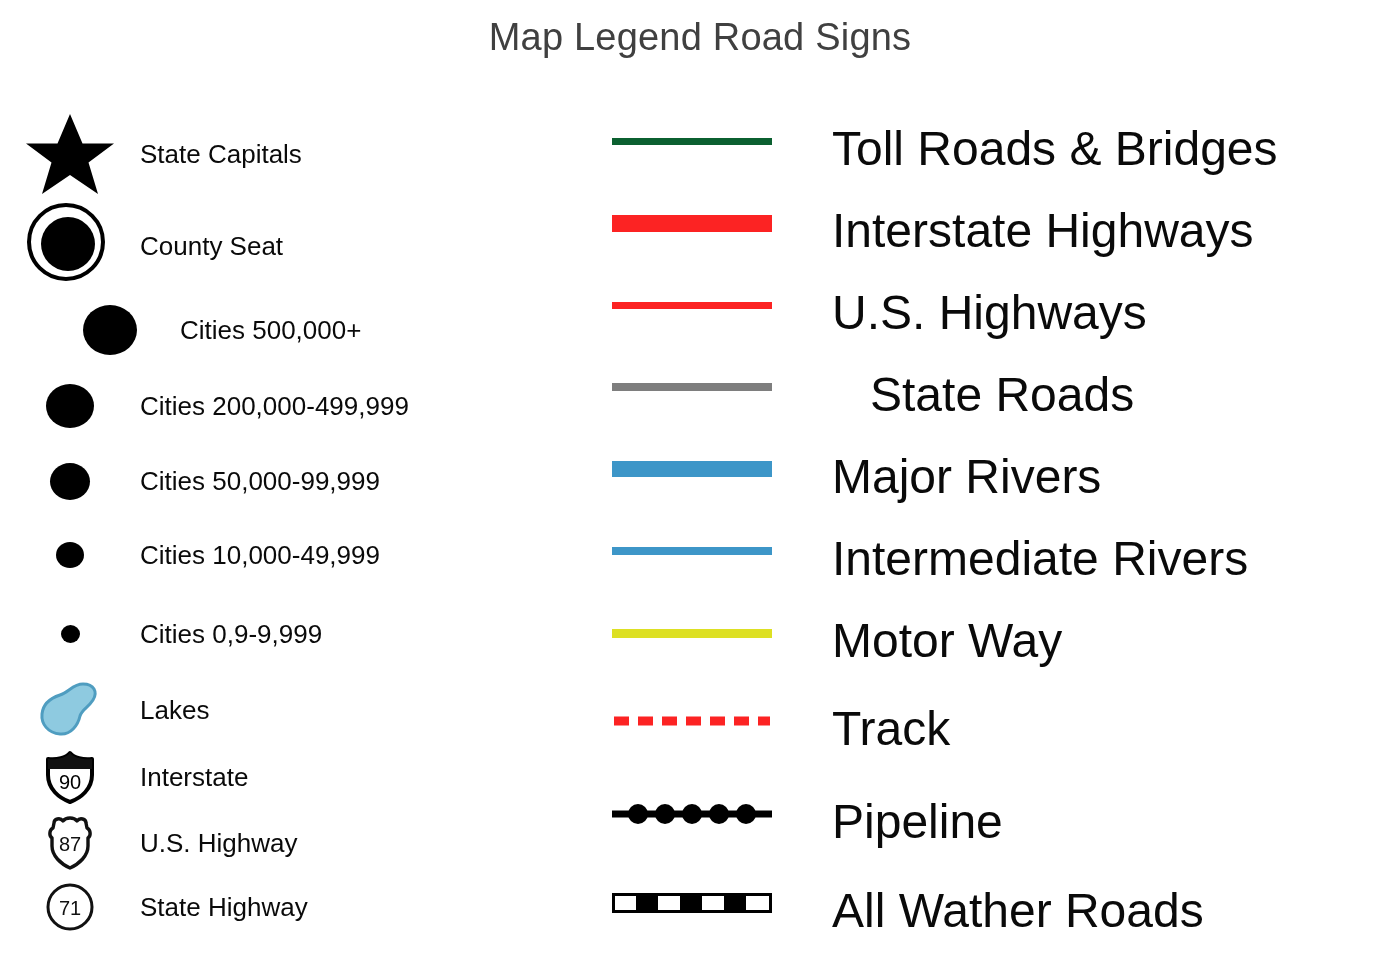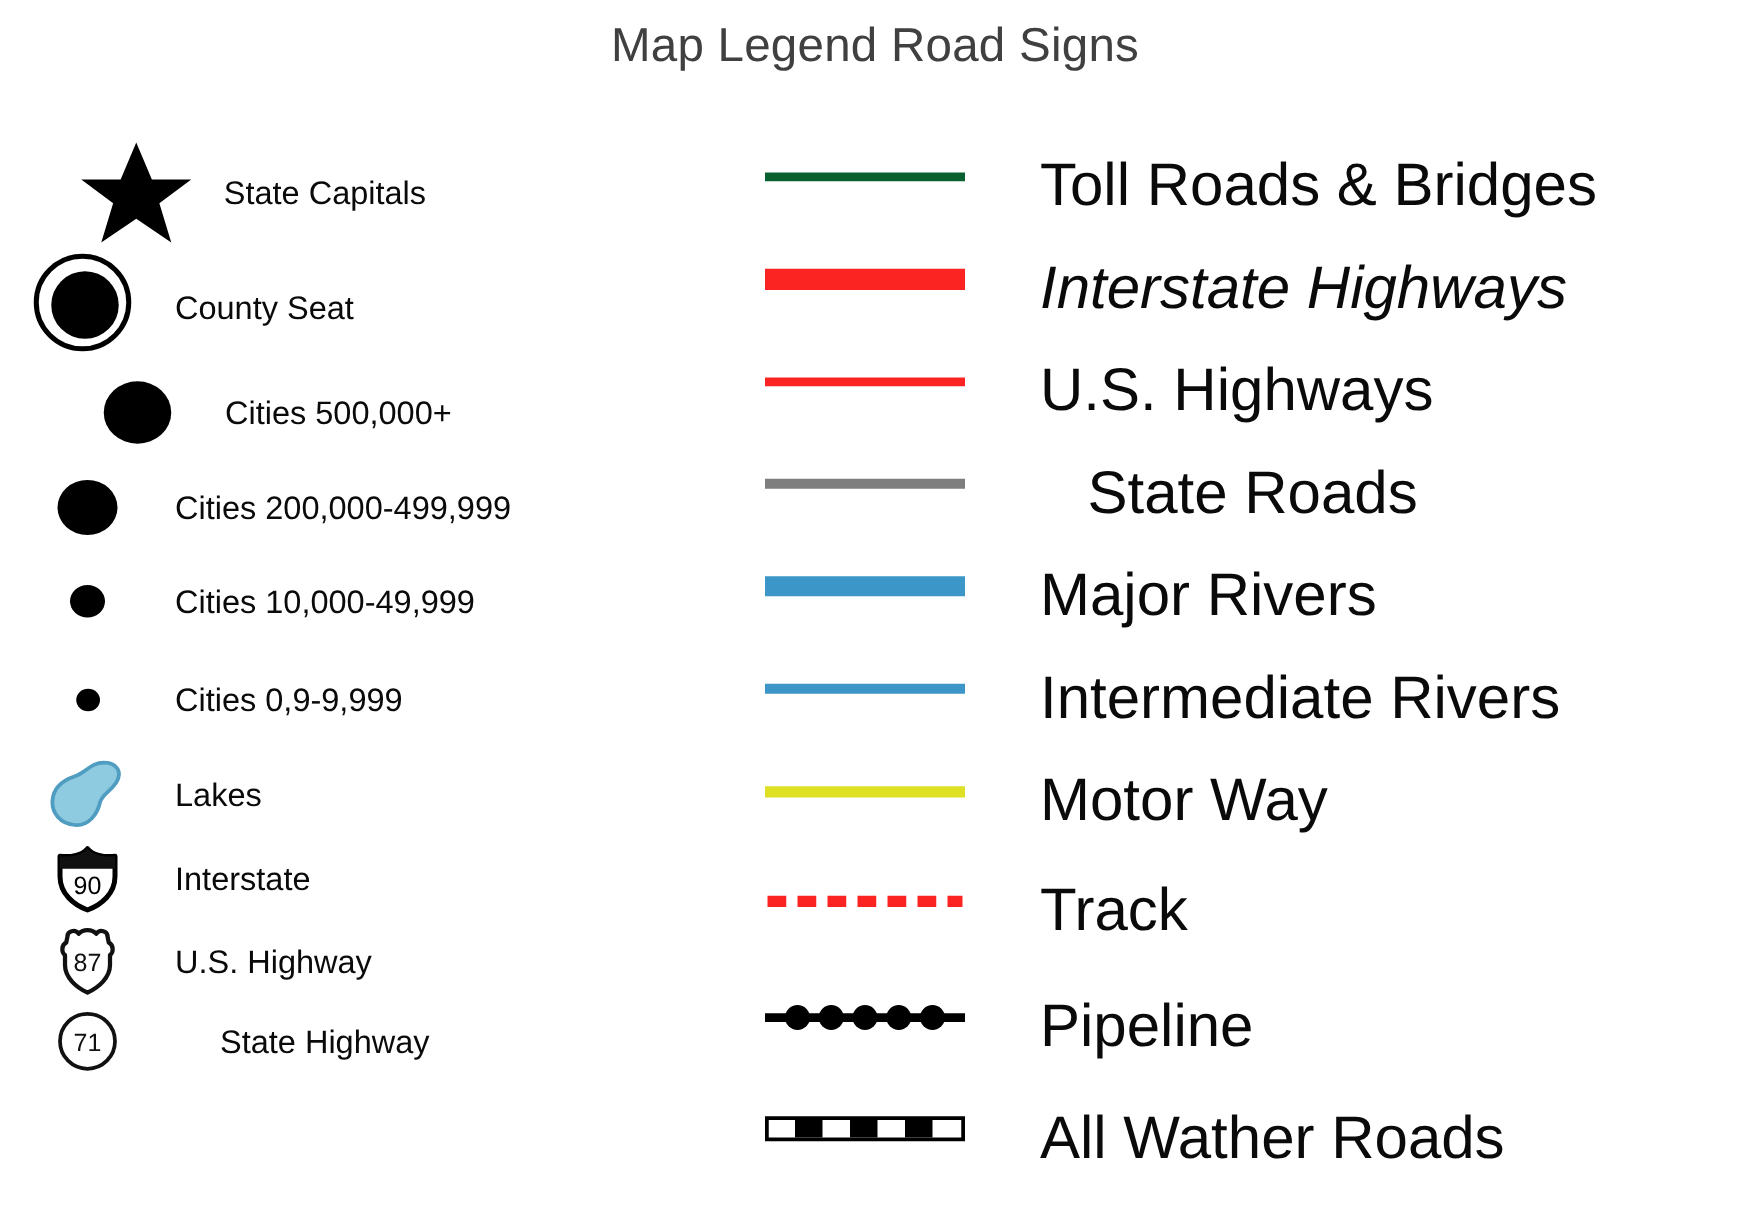--- a/index.html
+++ b/index.html
@@ -131,21 +131,21 @@
   .sw-intriver  { height: 8px;  background: #3d96c8; }
   .sw-motorway  { height: 9px;  background: #dde023; }
 </style>
 </head>
 <body>
 
 <div class="legend-title">Map Legend Road Signs</div>
 
 <div class="col-left">
 
-  <div class="sym-row" style="height:92px;padding-left:39px;">
+  <div class="sym-row" style="height:92px;">
     <div class="sym-cell">
       <svg class="star-sym" width="92" height="88" viewBox="0 0 92 88" aria-hidden="true">
         <polygon points="46,4 58.5,33.5 90,33.5 64.5,52.5 74,84 46,65 18,84 27.5,52.5 2,33.5 33.5,33.5" fill="#000000"></polygon>
       </svg>
     </div>
     <div class="sym-label">State Capitals</div>
   </div>
 
   <div class="sym-row" style="height:92px;">
     <div class="sym-cell">
@@ -164,20 +164,26 @@
     <div class="sym-label">Cities 500,000+</div>
   </div>
 
   <div class="sym-row" style="height:76px;">
     <div class="sym-cell">
       <div class="city-dot" style="width:48px;height:44px;"></div>
     </div>
     <div class="sym-label">Cities 200,000-499,999</div>
   </div>
 
+  <div class="sym-row" style="height:74px;">
+    <div class="sym-cell">
+      <div class="city-dot" style="width:40px;height:37px;"></div>
+    </div>
+    <div class="sym-label">Cities 50,000-99,999</div>
+  </div>
 
   <div class="sym-row" style="height:74px;">
     <div class="sym-cell">
       <div class="city-dot" style="width:28px;height:26px;"></div>
     </div>
     <div class="sym-label">Cities 10,000-49,999</div>
   </div>
 
   <div class="sym-row" style="height:84px;">
     <div class="sym-cell">
@@ -209,42 +215,42 @@
   <div class="sym-row" style="height:66px;">
     <div class="sym-cell">
       <svg class="shield-sym" width="54" height="58" viewBox="0 0 54 58" aria-hidden="true">
         <path d="M11,9 C11,5 17,3 20,7 C23,3 31,3 34,7 C37,3 43,5 43,9 L44,14 C48,16 48,22 45,24 L45,32 C45,42 36,50 27,54 C18,50 9,42 9,32 L9,24 C6,22 6,16 10,14 Z" fill="#ffffff" stroke="#111111" stroke-width="3.4" stroke-linejoin="round"></path>
         <text x="27" y="37" text-anchor="middle" font-family="'Liberation Sans', sans-serif" font-size="20" font-weight="400" fill="#111111">87</text>
       </svg>
     </div>
     <div class="sym-label">U.S. Highway</div>
   </div>
 
-  <div class="sym-row" style="height:62px;gap:36px;">
+  <div class="sym-row" style="height:62px;">
     <div class="sym-cell">
       <svg class="shield-sym" width="52" height="52" viewBox="0 0 52 52" aria-hidden="true">
         <circle cx="26" cy="26" r="22" fill="#ffffff" stroke="#111111" stroke-width="3"></circle>
         <text x="26" y="34" text-anchor="middle" font-family="'Liberation Sans', sans-serif" font-size="20" font-weight="400" fill="#111111">71</text>
       </svg>
     </div>
     <div class="sym-label">State Highway</div>
   </div>
 
 </div>
 
 <div class="col-right">
 
   <div class="line-row" style="height:82px;">
     <div class="line-cell">
       <div class="swatch sw-toll"></div>
     </div>
     <div class="line-label">Toll Roads &amp; Bridges</div>
   </div>
 
-  <div class="line-row" style="height:82px;font-style:italic;">
+  <div class="line-row" style="height:82px;">
     <div class="line-cell">
       <div class="swatch sw-interstate"></div>
     </div>
     <div class="line-label">Interstate Highways</div>
   </div>
 
   <div class="line-row" style="height:82px;">
     <div class="line-cell">
       <div class="swatch sw-ushwy"></div>
     </div>

